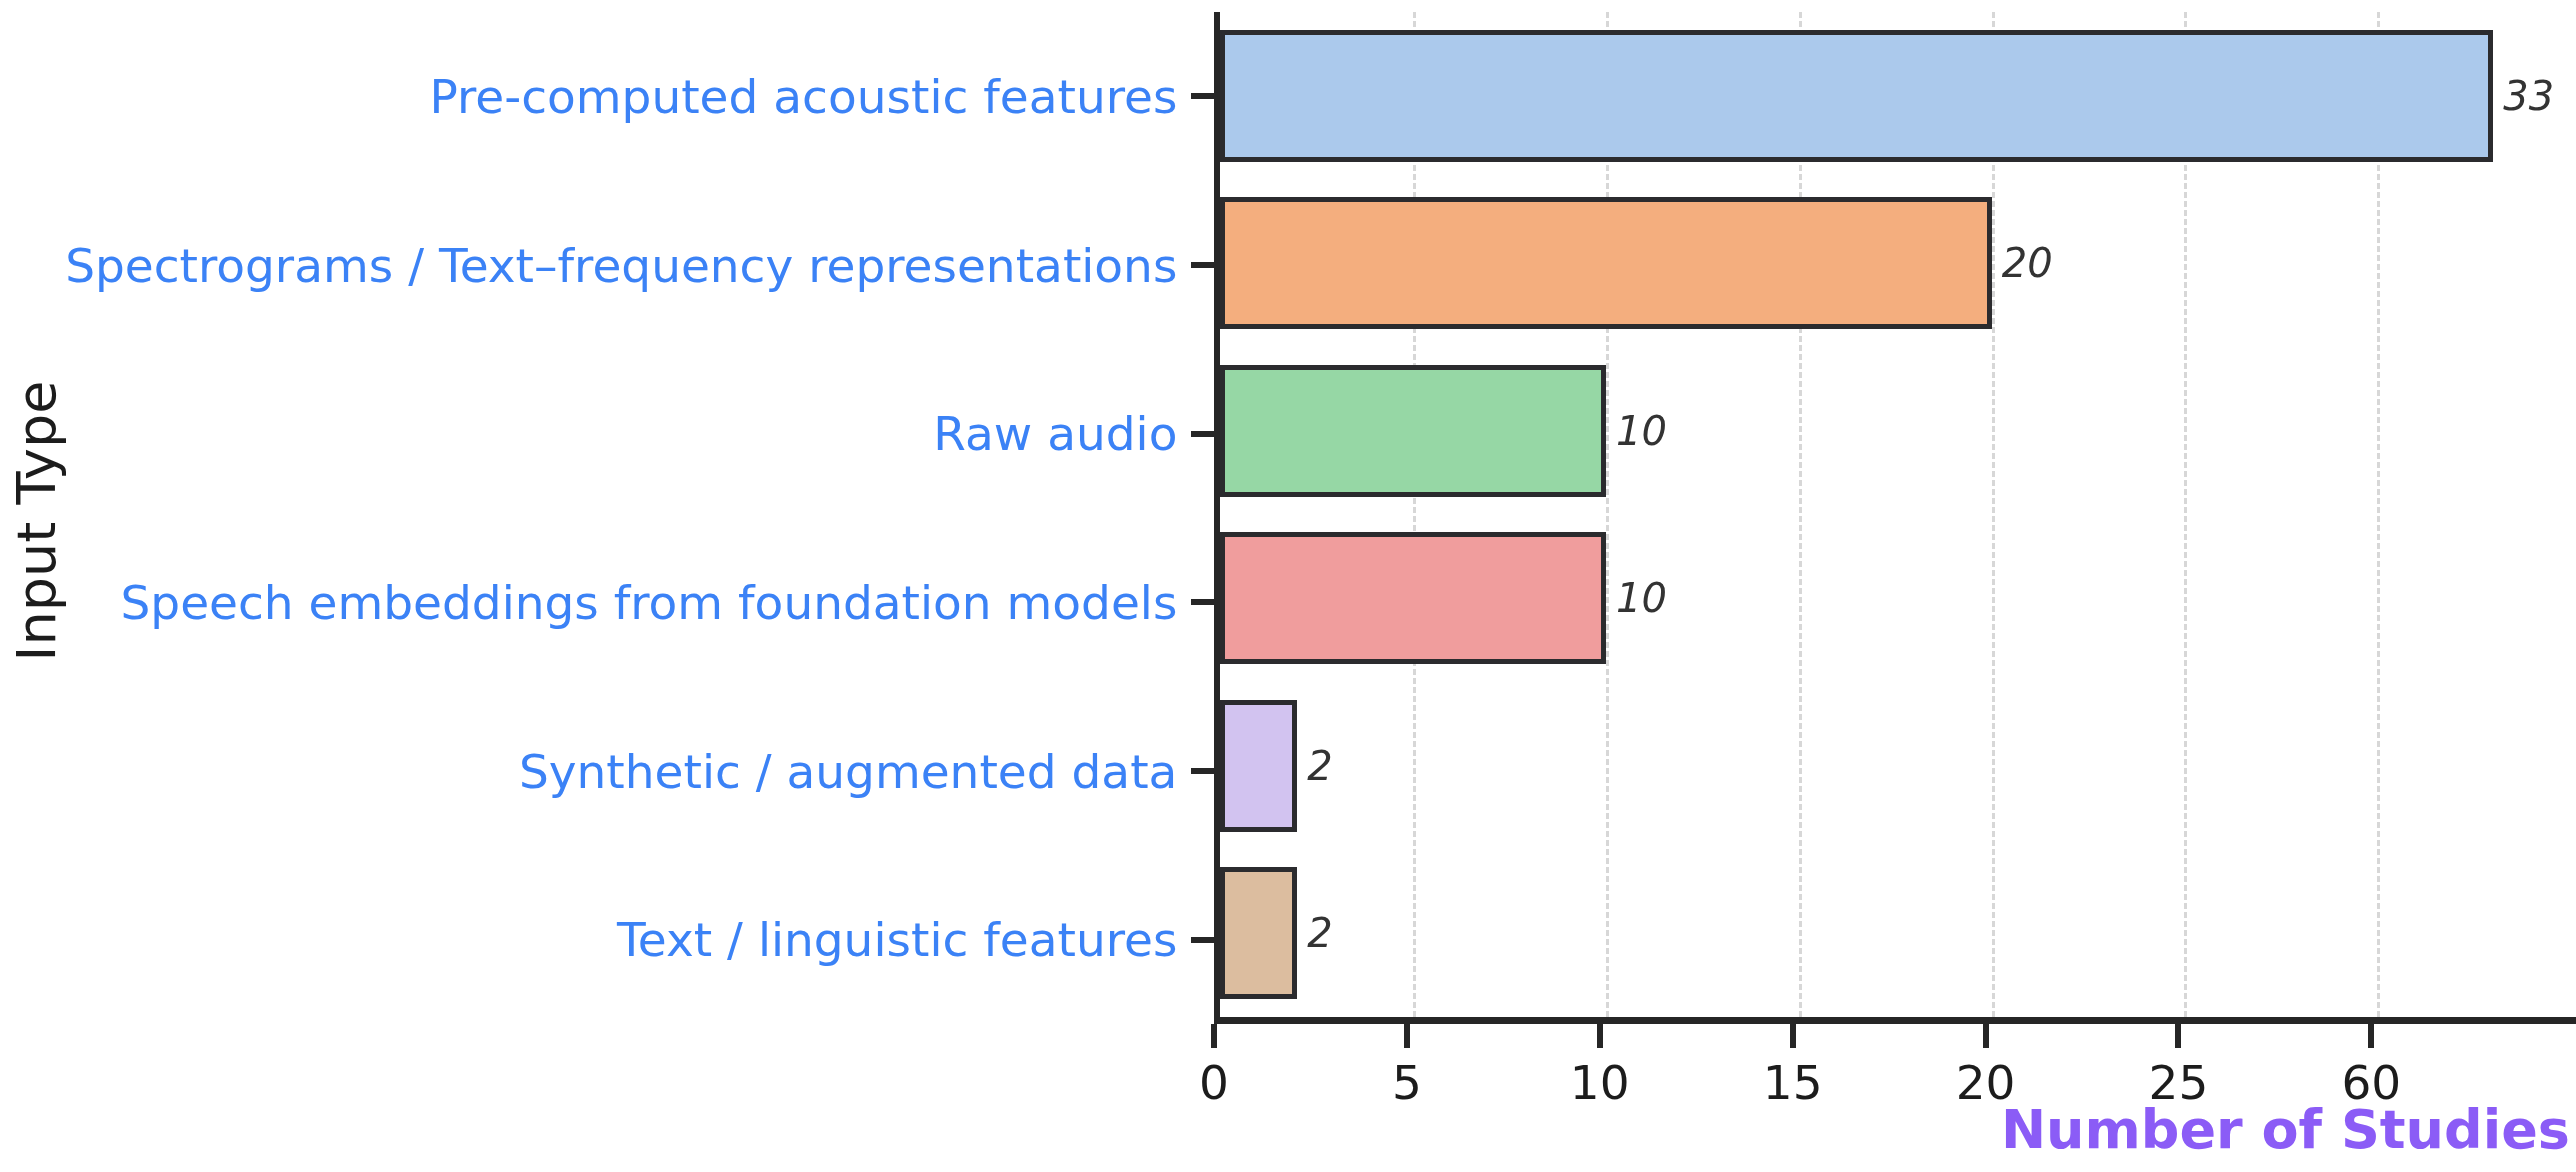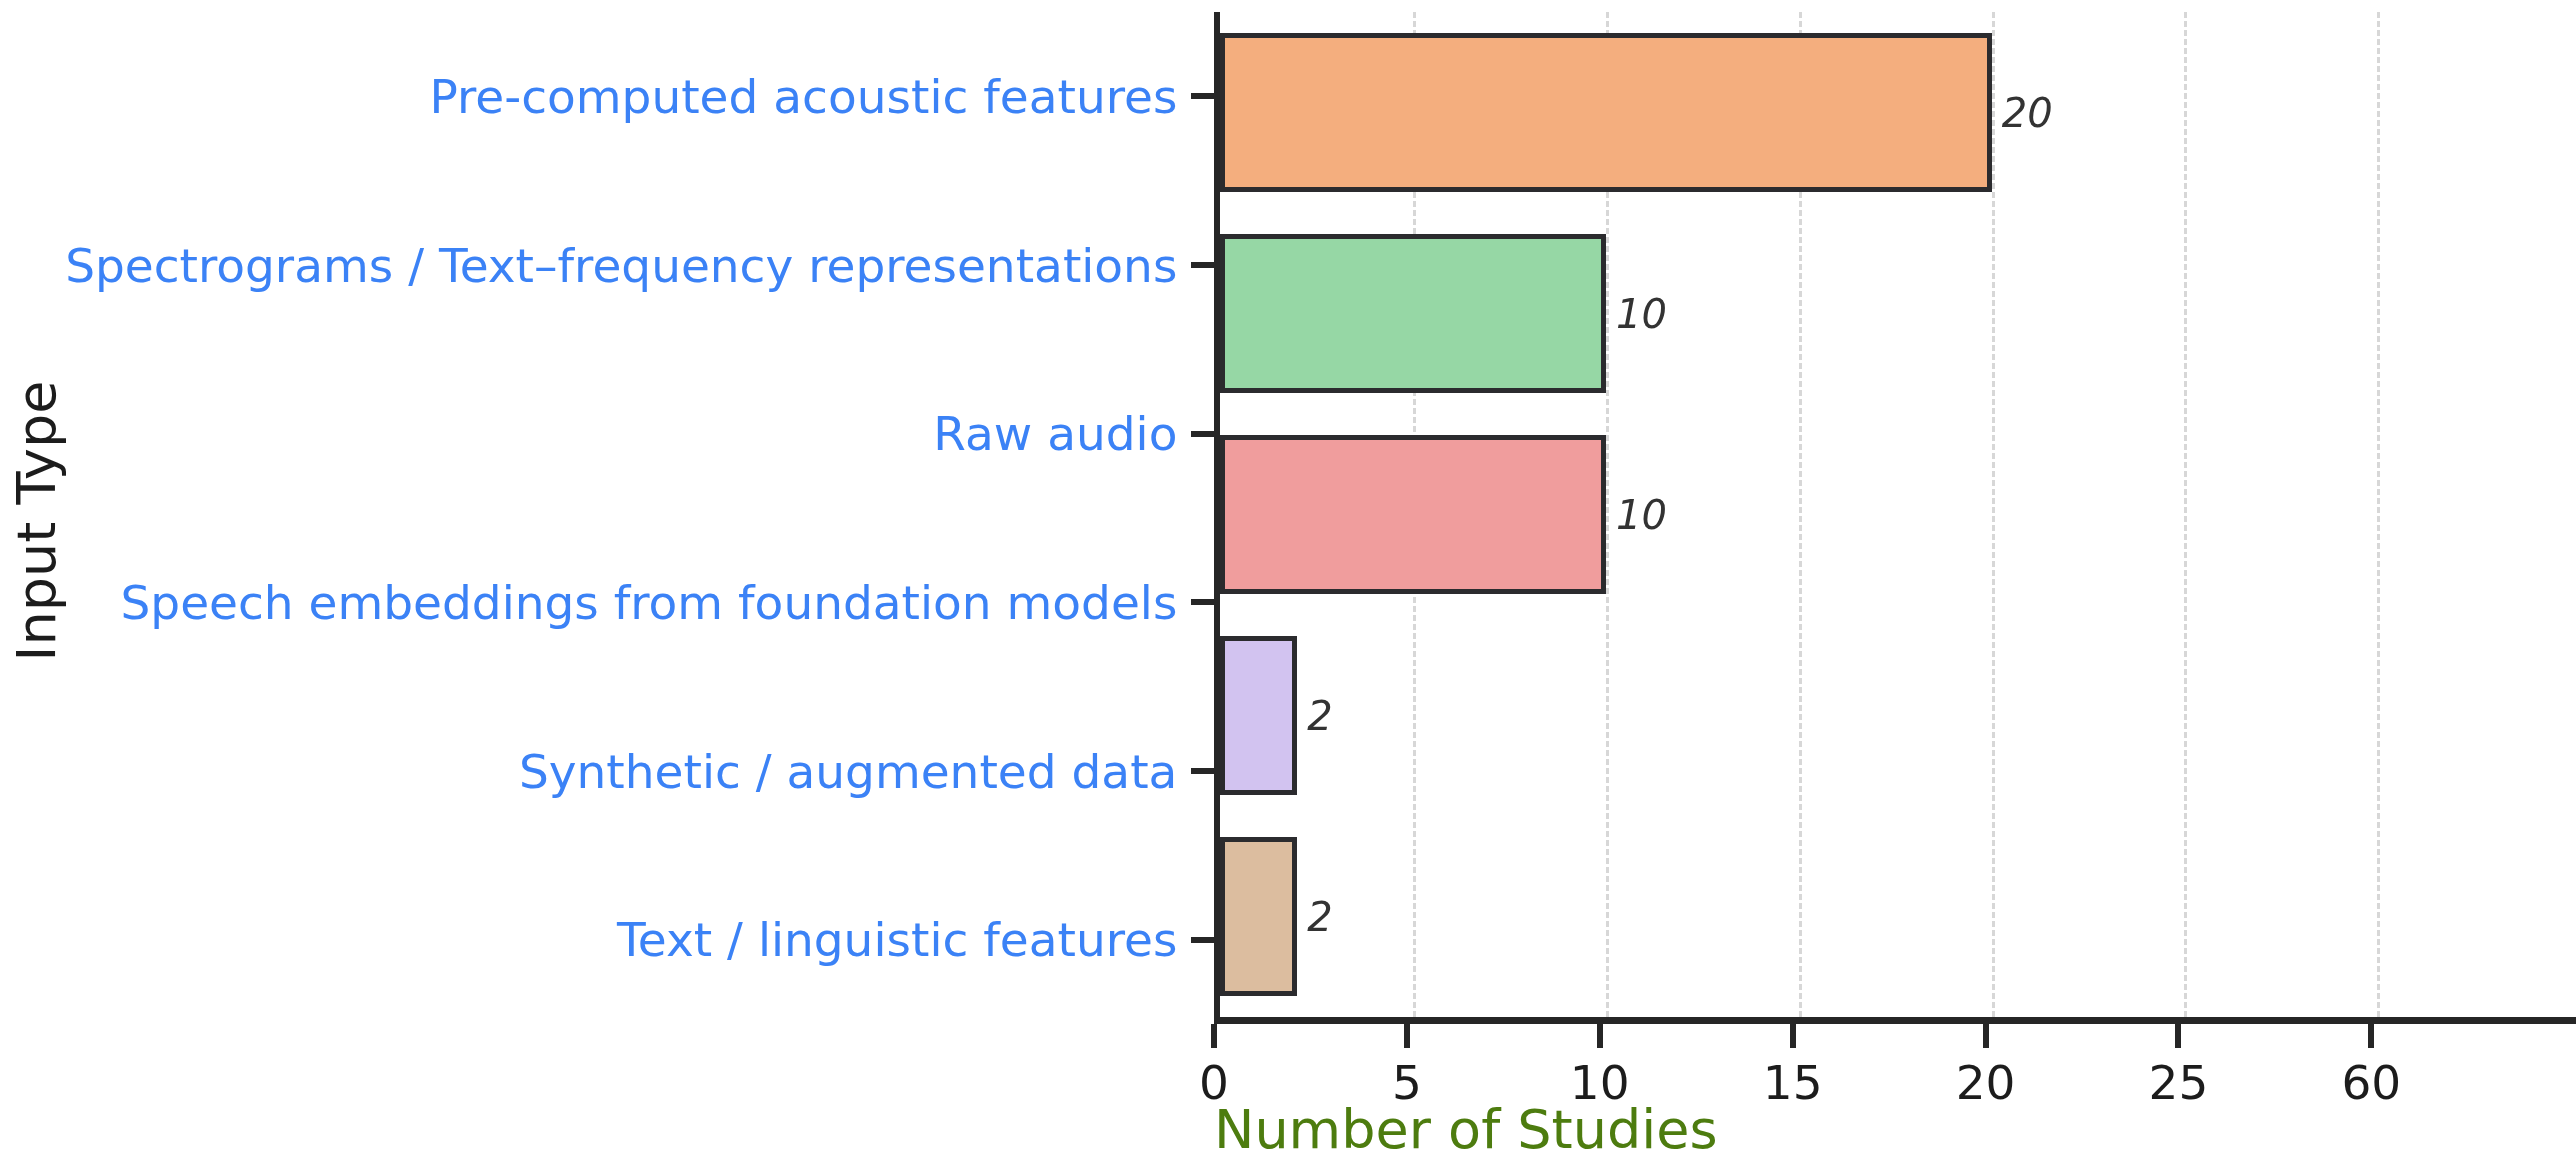--- a/index.html
+++ b/index.html
@@ -122,23 +122,24 @@
     font-size: 47px;
     color: #1c1c1c;
   }
 
   
   .xlabel {
     position: absolute;
     left: 1214px;
     top: 1098px;
     width: 1356px;
-    text-align: left;
+    text-align: right;
     font-size: 54px;
-    color: #4d7c0f;
+    color: #8b5cf6;
+    font-weight: bold;
   }
 </style>
 </head>
 <body>
 
 <div class="figure">
 
   <div class="ylabel">Input Type</div>
 
   <div class="labels-col" id="labelsCol">
@@ -172,20 +173,24 @@
     <div class="grid-layer" id="gridLayer">
         <div class="grid-line" style="left: 14.2248%; border-left-color: rgb(215, 215, 215);"></div>
         <div class="grid-line" style="left: 28.4495%; border-left-color: rgb(215, 215, 215);"></div>
         <div class="grid-line" style="left: 42.6743%; border-left-color: rgb(215, 215, 215);"></div>
         <div class="grid-line" style="left: 56.899%; border-left-color: rgb(215, 215, 215);"></div>
         <div class="grid-line" style="left: 71.1238%; border-left-color: rgb(215, 215, 215);"></div>
         <div class="grid-line" style="left: 85.3485%; border-left-color: rgb(215, 215, 215);"></div>
       </div>
     <div class="rows" id="barRows">
         <div class="row">
+          <div class="bar" style="width: 93.8834%; background: rgb(171, 201, 236); border-color: rgb(43, 43, 46);"></div>
+          <span class="bar-value" style="left: calc(93.8834% + 10.2px);">33</span>
+        </div>
+        <div class="row">
           <div class="bar" style="width: 56.899%; background: rgb(244, 174, 126); border-color: rgb(43, 43, 46);"></div>
           <span class="bar-value" style="left: calc(56.899% + 10.2px);">20</span>
         </div>
         <div class="row">
           <div class="bar" style="width: 28.4495%; background: rgb(150, 215, 165); border-color: rgb(43, 43, 46);"></div>
           <span class="bar-value" style="left: calc(28.4495% + 10.2px);">10</span>
         </div>
         <div class="row">
           <div class="bar" style="width: 28.4495%; background: rgb(240, 157, 157); border-color: rgb(43, 43, 46);"></div>
           <span class="bar-value" style="left: calc(28.4495% + 10.2px);">10</span>

